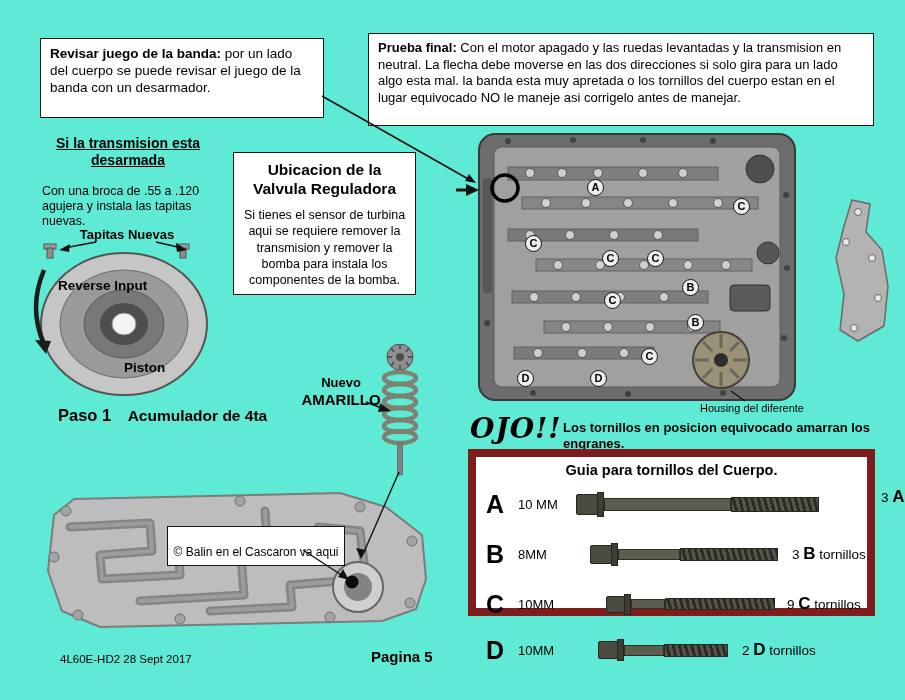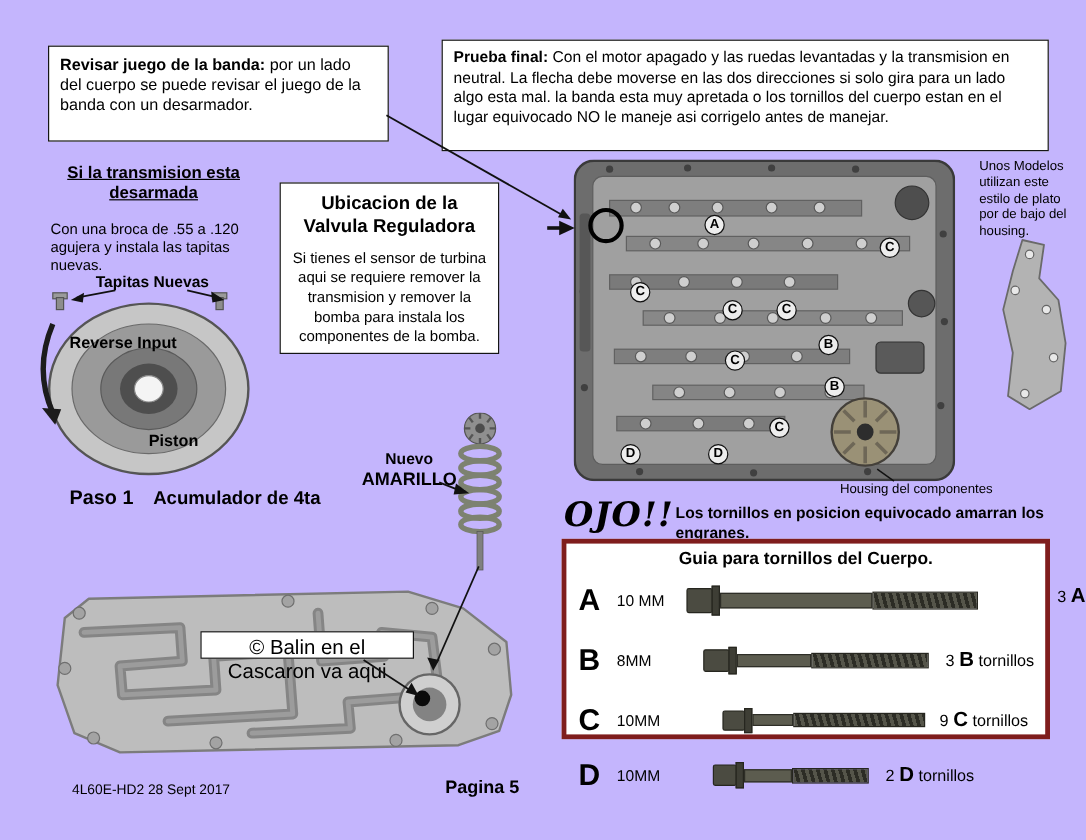--- a/index.html
+++ b/index.html
@@ -1,16 +1,16 @@
 <!DOCTYPE html>
 <html><head>
 <meta charset="utf-8">
 <style>
   html,body{margin:0;padding:0;background:#ffffff;}
-  #page{position:relative;width:905px;height:700px;background:#c4b5fd;overflow:hidden;
+  #page{position:relative;width:905px;height:700px;background:#5eead4;overflow:hidden;
         font-family:"Liberation Sans",sans-serif;color:#000;}
   .abs{position:absolute;}
   .box{border:1.6px solid #151515;background:#fff;padding:6px 9px;box-sizing:border-box;}
   .b{font-weight:bold;}
   .ctr{text-align:center;}
   .note{font-size:13px;line-height:1.27;}
   .marker{position:absolute;width:17px;height:17px;border-radius:50%;background:#ededed;
           border:1.5px solid #111;font-weight:bold;font-size:11px;line-height:15px;
           text-align:center;box-sizing:border-box;}
   .bolt-row{position:absolute;left:10px;display:flex;align-items:center;height:30px;}
@@ -153,35 +153,34 @@
     <div class="marker" style="left:124px;top:117px;">C</div>
     <div class="marker" style="left:169px;top:117px;">C</div>
     <div class="marker" style="left:204px;top:146px;">B</div>
     <div class="marker" style="left:126px;top:159px;">C</div>
     <div class="marker" style="left:209px;top:181px;">B</div>
     <div class="marker" style="left:163px;top:215px;">C</div>
     <div class="marker" style="left:39px;top:237px;">D</div>
     <div class="marker" style="left:112px;top:237px;">D</div>
   </div>
 
-  <div class="abs" style="left:816px;top:133px;width:86px;font-size:11px;line-height:1.22;">Unos Modelos utilizan este estilo de plato por de bajo del housing.</div>
   <div class="abs" style="left:818px;top:198px;">
     <svg width="84" height="150" viewBox="0 0 84 150">
       <path d="M 34,2 L 52,6 L 48,34 L 64,52 L 70,88 L 66,128 L 40,143 L 22,132 L 26,96 L 18,60 L 26,28 Z" fill="#b3b3b3" stroke="#6a6a6a" stroke-width="1.5" stroke-linejoin="round"></path>
       <g fill="#e8e8e8" stroke="#666">
         <circle cx="40" cy="14" r="3.5"></circle>
           <circle cx="54" cy="60" r="3.5"></circle>
           <circle cx="60" cy="100" r="3.5"></circle>
         <circle cx="36" cy="130" r="3.5"></circle>
           <circle cx="28" cy="44" r="3.5"></circle>
       </g>
     </svg>
   </div>
 
-  <div class="abs" style="left:700px;top:402px;font-size:11px;">Housing del componentes</div>
+  <div class="abs" style="left:700px;top:402px;font-size:11px;">Housing del diferente</div>
 
   <div class="abs ctr b" style="left:290px;top:376px;width:102px;line-height:1.15;">
     <div style="font-size:13px;">Nuevo</div>
     <div style="font-size:15px;">AMARILLO</div>
   </div>
   <div class="abs" style="left:372px;top:344px;">
     <svg width="60" height="132" viewBox="0 0 60 132">
       <circle cx="28" cy="13" r="13" fill="#8f8f8f" stroke="#555"></circle>
       <g stroke="#555" stroke-width="2">
         <line x1="28" y1="0" x2="28" y2="5"></line>
@@ -230,26 +229,26 @@
         <circle cx="150" cy="132" r="5"></circle>
           <circle cx="48" cy="128" r="5"></circle>
           <circle cx="24" cy="70" r="5"></circle>
       </g>
       <circle cx="328" cy="100" r="25" fill="#cfcfcf" stroke="#666" stroke-width="2"></circle>
       <circle cx="328" cy="100" r="14" fill="#838383"></circle>
       <circle cx="322" cy="95" r="6.5" fill="#0b0b0b"></circle>
     </svg>
   </div>
 
-  <div class="abs box ctr" style="left:167px;top:526px;width:178px;height:23px;font-size:17px;padding:3px 2px;">© Balin en el Cascaron va aqui</div>
+  <div class="abs box ctr" style="left:167px;top:526px;width:178px;height:40px;font-size:12px;padding:18px 2px;">© Balin en el Cascaron va aqui</div>
 
   <div class="abs b" style="left:470px;top:412px;font-size:28px;font-style:italic;font-family:'DejaVu Serif',serif;letter-spacing:1px;">OJO!!</div>
   <div class="abs b" style="left:563px;top:420px;width:312px;font-size:13px;line-height:1.25;">Los tornillos en posicion equivocado amarran los engranes.</div>
 
-  <div class="abs" style="left:468px;top:449px;width:407px;height:167px;border:4px solid #7f1d1d;background:#fff;box-sizing:border-box;">
+  <div class="abs" style="left:468px;top:449px;width:407px;height:167px;border:8px solid #7f1d1d;background:#fff;box-sizing:border-box;">
     <div class="ctr b" style="font-size:14.5px;margin-top:5px;">Guia para tornillos del Cuerpo.</div>
 
     <div class="bolt-row" style="top:32px;">
       <span class="bl">A</span>
       <span class="bs">10 MM</span>
       <div class="bolt" style="margin-left:4px;">
         <div class="bhead"></div>
           <div class="bwash"></div>
         <div class="bshank" style="width:125px;height:11px;"></div>
         <div class="bthr" style="width:86px;height:13px;"></div>

